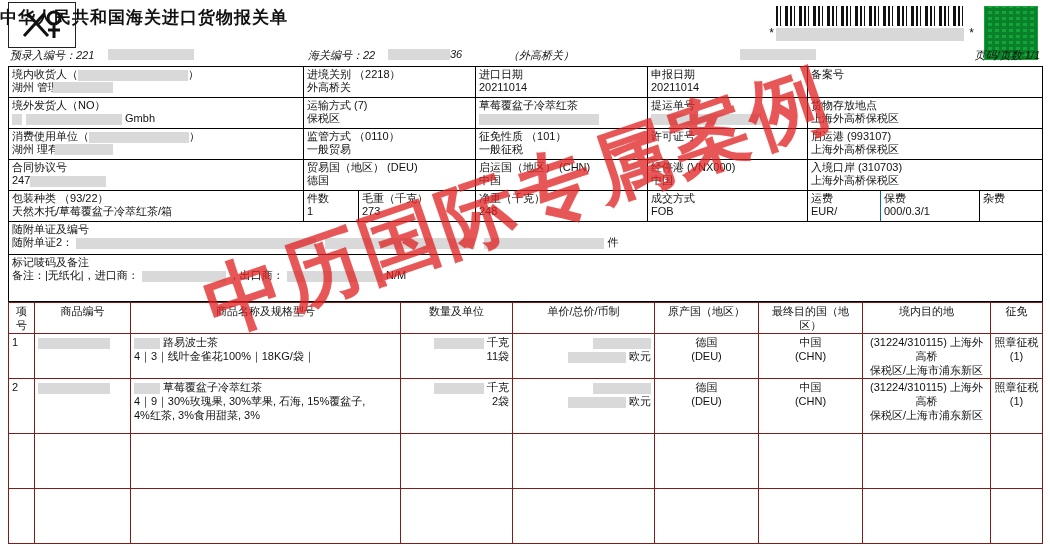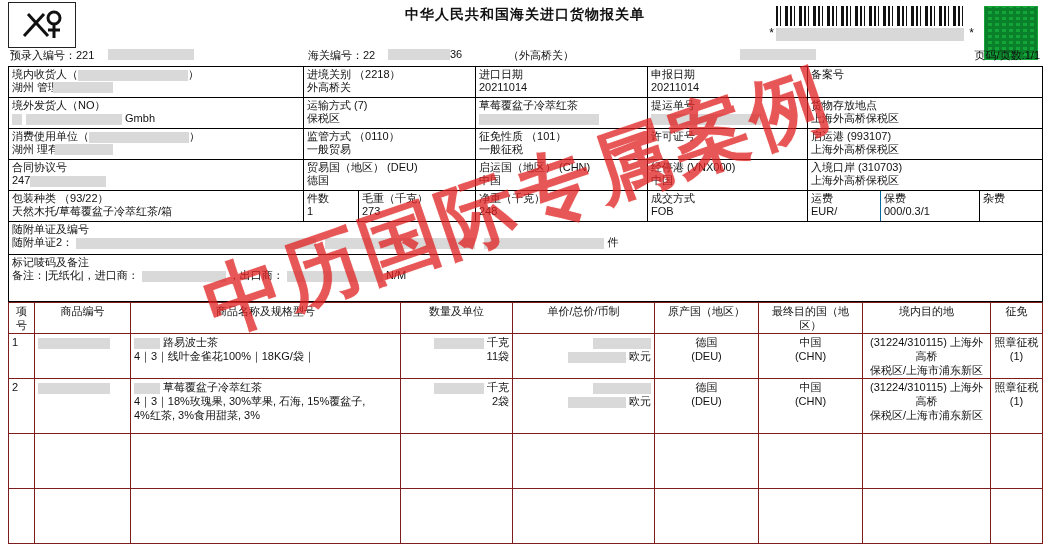--- a/index.html
+++ b/index.html
@@ -13,22 +13,22 @@
   .page{position:relative;width:1050px;height:554px;}
 
   
   .header{position:relative;height:46px;}
   .logo{
     position:absolute;left:8px;top:2px;width:66px;height:44px;
     border:1px solid #222;display:flex;align-items:center;justify-content:center;
     font-size:26px;color:#111;
   }
   .doc-title{
-    position:absolute;left:0;right:0;top:6px;text-align:center;
-    font-size:14px;font-weight:bold;letter-spacing:1px;
+    position:absolute;left:0;right:0;top:6px;text-align:left;
+    font-size:17px;font-weight:bold;letter-spacing:1px;
     font-family:"DejaVu Sans","Liberation Sans",sans-serif;
   }
   .barcode{
     position:absolute;right:86px;top:6px;width:188px;height:20px;
     background:repeating-linear-gradient(90deg,#111 0 2px,#fff 2px 4px,#111 4px 5px,#fff 5px 9px,#111 9px 12px,#fff 12px 14px);
   }
   .barcode-text{
     position:absolute;right:86px;top:28px;width:188px;height:13px;
     background:#d8d8d8;
   }
@@ -44,21 +44,21 @@
   }
   .qr::after{
     content:"";position:absolute;inset:3px;
     background-image:
       repeating-linear-gradient(90deg,#0a7a28 0 3px,transparent 3px 7px),
       repeating-linear-gradient(0deg,#0a7a28 0 3px,transparent 3px 6px);
     opacity:.85;
   }
 
   
-  .subhead{position:relative;height:20px;font-size:11px;}
+  .subhead{position:relative;height:20px;font-size:11px;font-style:italic;}
   .subhead span.lbl{position:absolute;}
   .redact{background:#d9d9d9;display:inline-block;vertical-align:middle;height:11px;}
 
   
   table.main{
     border-collapse:collapse;width:1034px;margin-left:8px;
     table-layout:fixed;
   }
   table.main td{
     border:1px solid #000;
@@ -368,21 +368,21 @@
         <div>照章征税</div>
         <div>(1)</div>
       </td>
     </tr>
 
     <tr>
       <td style="height:52px;">2</td>
       <td><span class="redact" style="width:72px;"></span></td>
       <td>
         <div><span class="redact" style="width:26px;"></span> <span>草莓覆盆子冷萃红茶</span></div>
-        <div>4｜3｜18%玫瑰果, 30%苹果,       石海, 15%覆盆子,</div>
+        <div>4｜9｜30%玫瑰果, 30%苹果,       石海, 15%覆盆子,</div>
         <div>4%红茶, 3%食用甜菜, 3%</div>
       </td>
       <td class="r">
         <div><span class="redact" style="width:50px;"></span> <span>千克</span></div>
         <div>2袋</div>
       </td>
       <td class="r">
         <div><span class="redact" style="width:58px;"></span></div>
         <div><span class="redact" style="width:58px;"></span> <span>欧元</span></div>
       </td>

